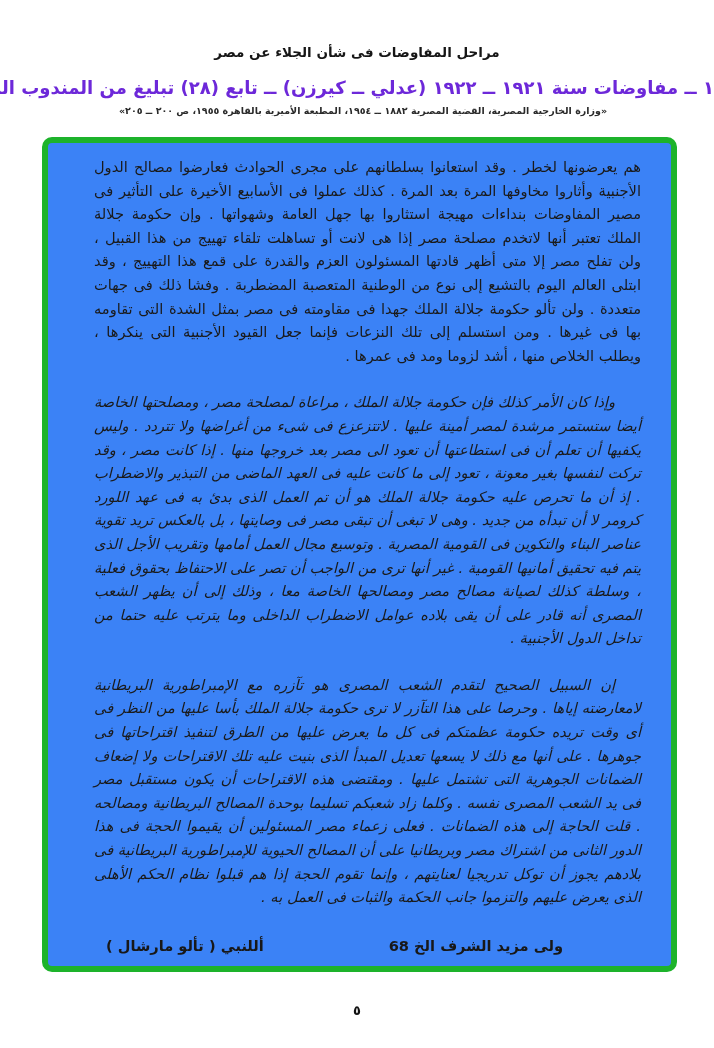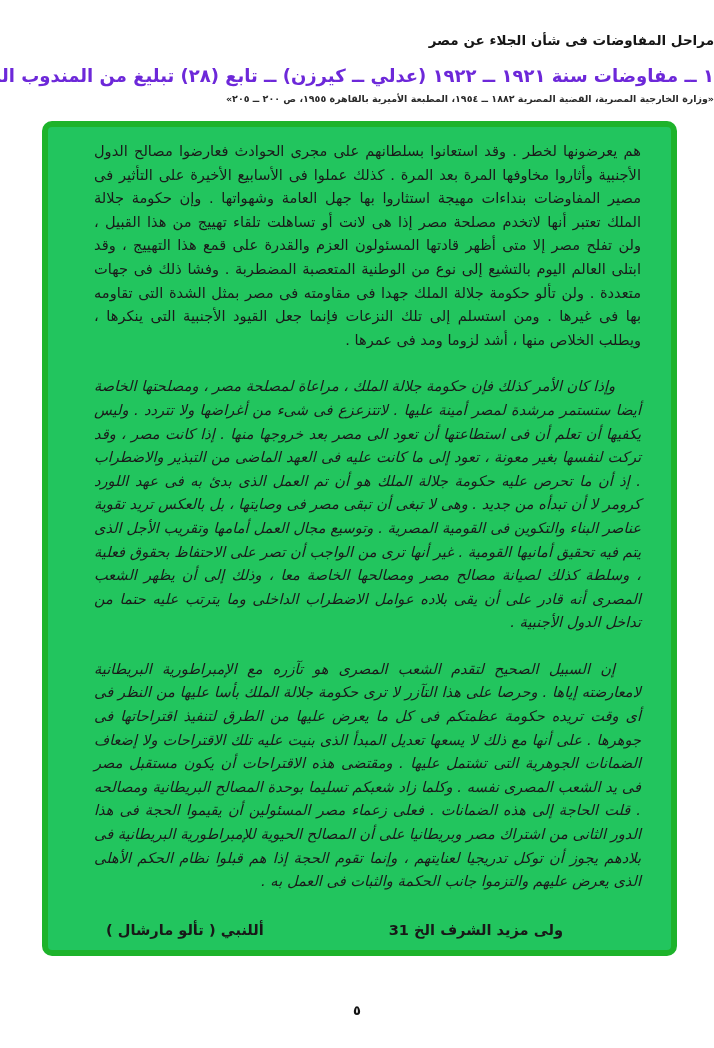--- a/index.html
+++ b/index.html
@@ -16,24 +16,24 @@
     overflow: hidden;
     color: #1c1c1c;
   }
   .scan-page {
     position: absolute;
     inset: 0;
     background: #ffffff;
   }
   .header {
     position: absolute;
-    top: 32px;
+    top: 44px;
     left: 0;
     right: 0;
-    text-align: right;
+    text-align: center;
   }
   .header-title {
     font-size: 13.5px;
     font-weight: bold;
     color: #161616;
     letter-spacing: 0.3px;
   }
   .header-subtitle {
     margin-top: 17px;
     font-size: 18px;
@@ -44,27 +44,27 @@
   .header-citation {
     margin-top: 7px;
     font-size: 9.5px;
     font-weight: bold;
     color: #2a2a2a;
     padding-left: 12px;
   }
   .frame {
     position: absolute;
     left: 42px;
-    top: 121px;
+    top: 137px;
     width: 635px;
     height: 835px;
     border: 6px solid #1db32b;
     border-radius: 10px;
     box-sizing: border-box;
-    background: #22c55e;
+    background: #3b82f6;
   }
   .doc-body {
     position: absolute;
     inset: 0;
     padding: 12px 30px 0 46px;
     box-sizing: border-box;
   }
   .doc-body p {
     margin: 0 0 23px 0;
     font-size: 14.6px;
@@ -107,21 +107,21 @@
     <div class="header-citation">«وزارة الخارجية المصرية، القضية المصرية ١٨٨٢ ــ ١٩٥٤، المطبعة الأميرية بالقاهرة ١٩٥٥، ص ٢٠٠ ــ ٢٠٥»</div>
   </div>
 
   <div class="frame">
     <div class="doc-body">
       <p>هم يعرضونها لخطر . وقد استعانوا بسلطانهم على مجرى الحوادث فعارضوا مصالح الدول الأجنبية وأثاروا مخاوفها المرة بعد المرة .  كذلك عملوا فى الأسابيع الأخيرة على التأثير فى مصير المفاوضات بنداءات مهيجة استثاروا بها جهل العامة وشهواتها . وإن حكومة جلالة الملك تعتبر أنها لاتخدم مصلحة مصر إذا هى لانت أو تساهلت تلقاء تهييج من هذا القبيل ، ولن تفلح مصر إلا متى أظهر قادتها المسئولون العزم والقدرة على قمع هذا التهييج ،  وقد ابتلى العالم اليوم بالتشيع إلى نوع من الوطنية المتعصبة المضطربة . وفشا ذلك فى جهات متعددة . ولن تألو حكومة جلالة الملك جهدا فى مقاومته فى مصر بمثل الشدة التى تقاومه بها فى غيرها . ومن استسلم إلى تلك النزعات فإنما جعل القيود الأجنبية التى ينكرها ، ويطلب الخلاص منها ، أشد لزوما ومد فى عمرها .</p>
       <p class="indented">وإذا كان الأمر كذلك فإن حكومة جلالة الملك ، مراعاة لمصلحة مصر ، ومصلحتها الخاصة أيضا ستستمر مرشدة لمصر أمينة عليها . لاتتزعزع فى شىء من أغراضها ولا تتردد . وليس يكفيها أن تعلم أن فى استطاعتها أن تعود الى مصر بعد خروجها منها . إذا كانت مصر ، وقد تركت لنفسها بغير معونة ، تعود إلى ما كانت عليه فى العهد الماضى من التبذير والاضطراب . إذ أن ما تحرص عليه حكومة جلالة الملك هو أن تم العمل الذى بدئ به فى عهد اللورد كرومر لا أن تبدأه من جديد . وهى لا تبغى أن تبقى مصر فى وصايتها ، بل بالعكس تريد تقوية عناصر البناء والتكوين فى القومية المصرية . وتوسيع مجال العمل أمامها وتقريب الأجل الذى يتم فيه تحقيق أمانيها القومية . غير أنها ترى من الواجب أن تصر على الاحتفاظ بحقوق فعلية ، وسلطة كذلك لصيانة مصالح مصر ومصالحها الخاصة معا ، وذلك إلى أن يظهر الشعب المصرى أنه قادر على أن يقى بلاده عوامل الاضطراب الداخلى وما يترتب عليه حتما من تداخل الدول الأجنبية .</p>
       <p class="indented">إن السبيل الصحيح لتقدم الشعب المصرى هو تآزره مع الإمبراطورية البريطانية لامعارضته إياها . وحرصا على هذا التآزر لا ترى حكومة جلالة الملك بأسا عليها من النظر فى أى وقت تريده حكومة عظمتكم فى كل ما يعرض عليها من الطرق لتنفيذ اقتراحاتها فى جوهرها . على أنها مع ذلك لا يسعها تعديل المبدأ الذى بنيت عليه تلك الاقتراحات ولا إضعاف الضمانات الجوهرية التى تشتمل عليها . ومقتضى هذه الاقتراحات أن يكون مستقبل مصر فى يد الشعب المصرى نفسه . وكلما زاد شعبكم تسليما بوحدة المصالح البريطانية ومصالحه . قلت الحاجة إلى هذه الضمانات . فعلى زعماء مصر المسئولين أن يقيموا الحجة فى هذا الدور الثانى من اشتراك مصر وبريطانيا على أن المصالح الحيوية للإمبراطورية البريطانية فى بلادهم يجوز أن توكل تدريجيا لعنايتهم ، وإنما تقوم الحجة إذا هم قبلوا نظام الحكم الأهلى الذى يعرض عليهم والتزموا جانب الحكمة والثبات فى العمل به .</p>
 
       <div class="signature-row">
-        <span>ولى مزيد الشرف الخ 31</span>
+        <span>ولى مزيد الشرف الخ 68</span>
         <span>أللنبي ( تألو مارشال )</span>
       </div>
     </div>
   </div>
 
   <div class="page-number">٥</div>
 
 </div>
 
 </body></html>

